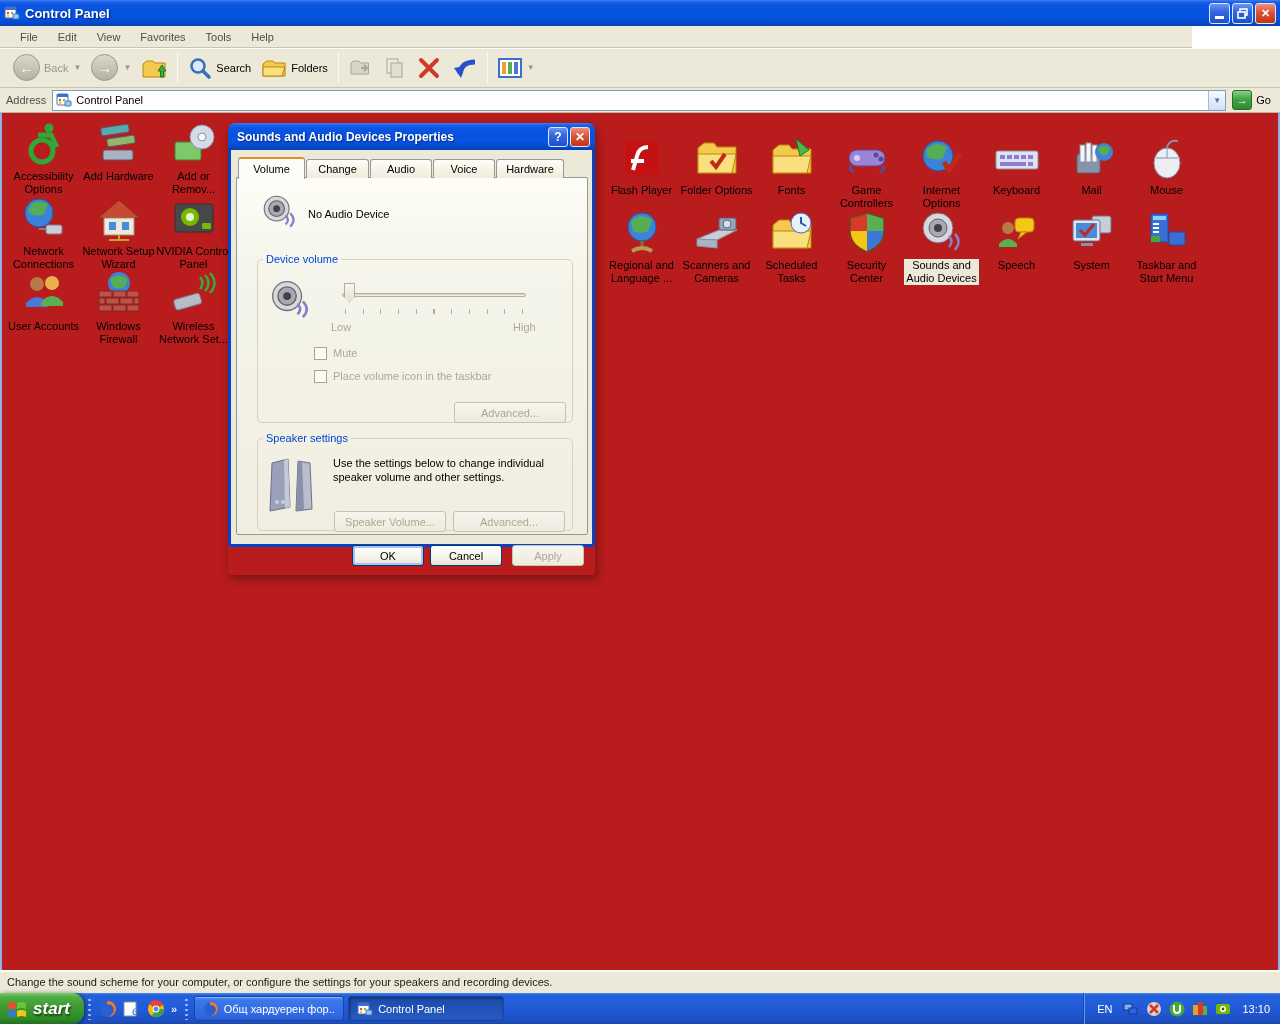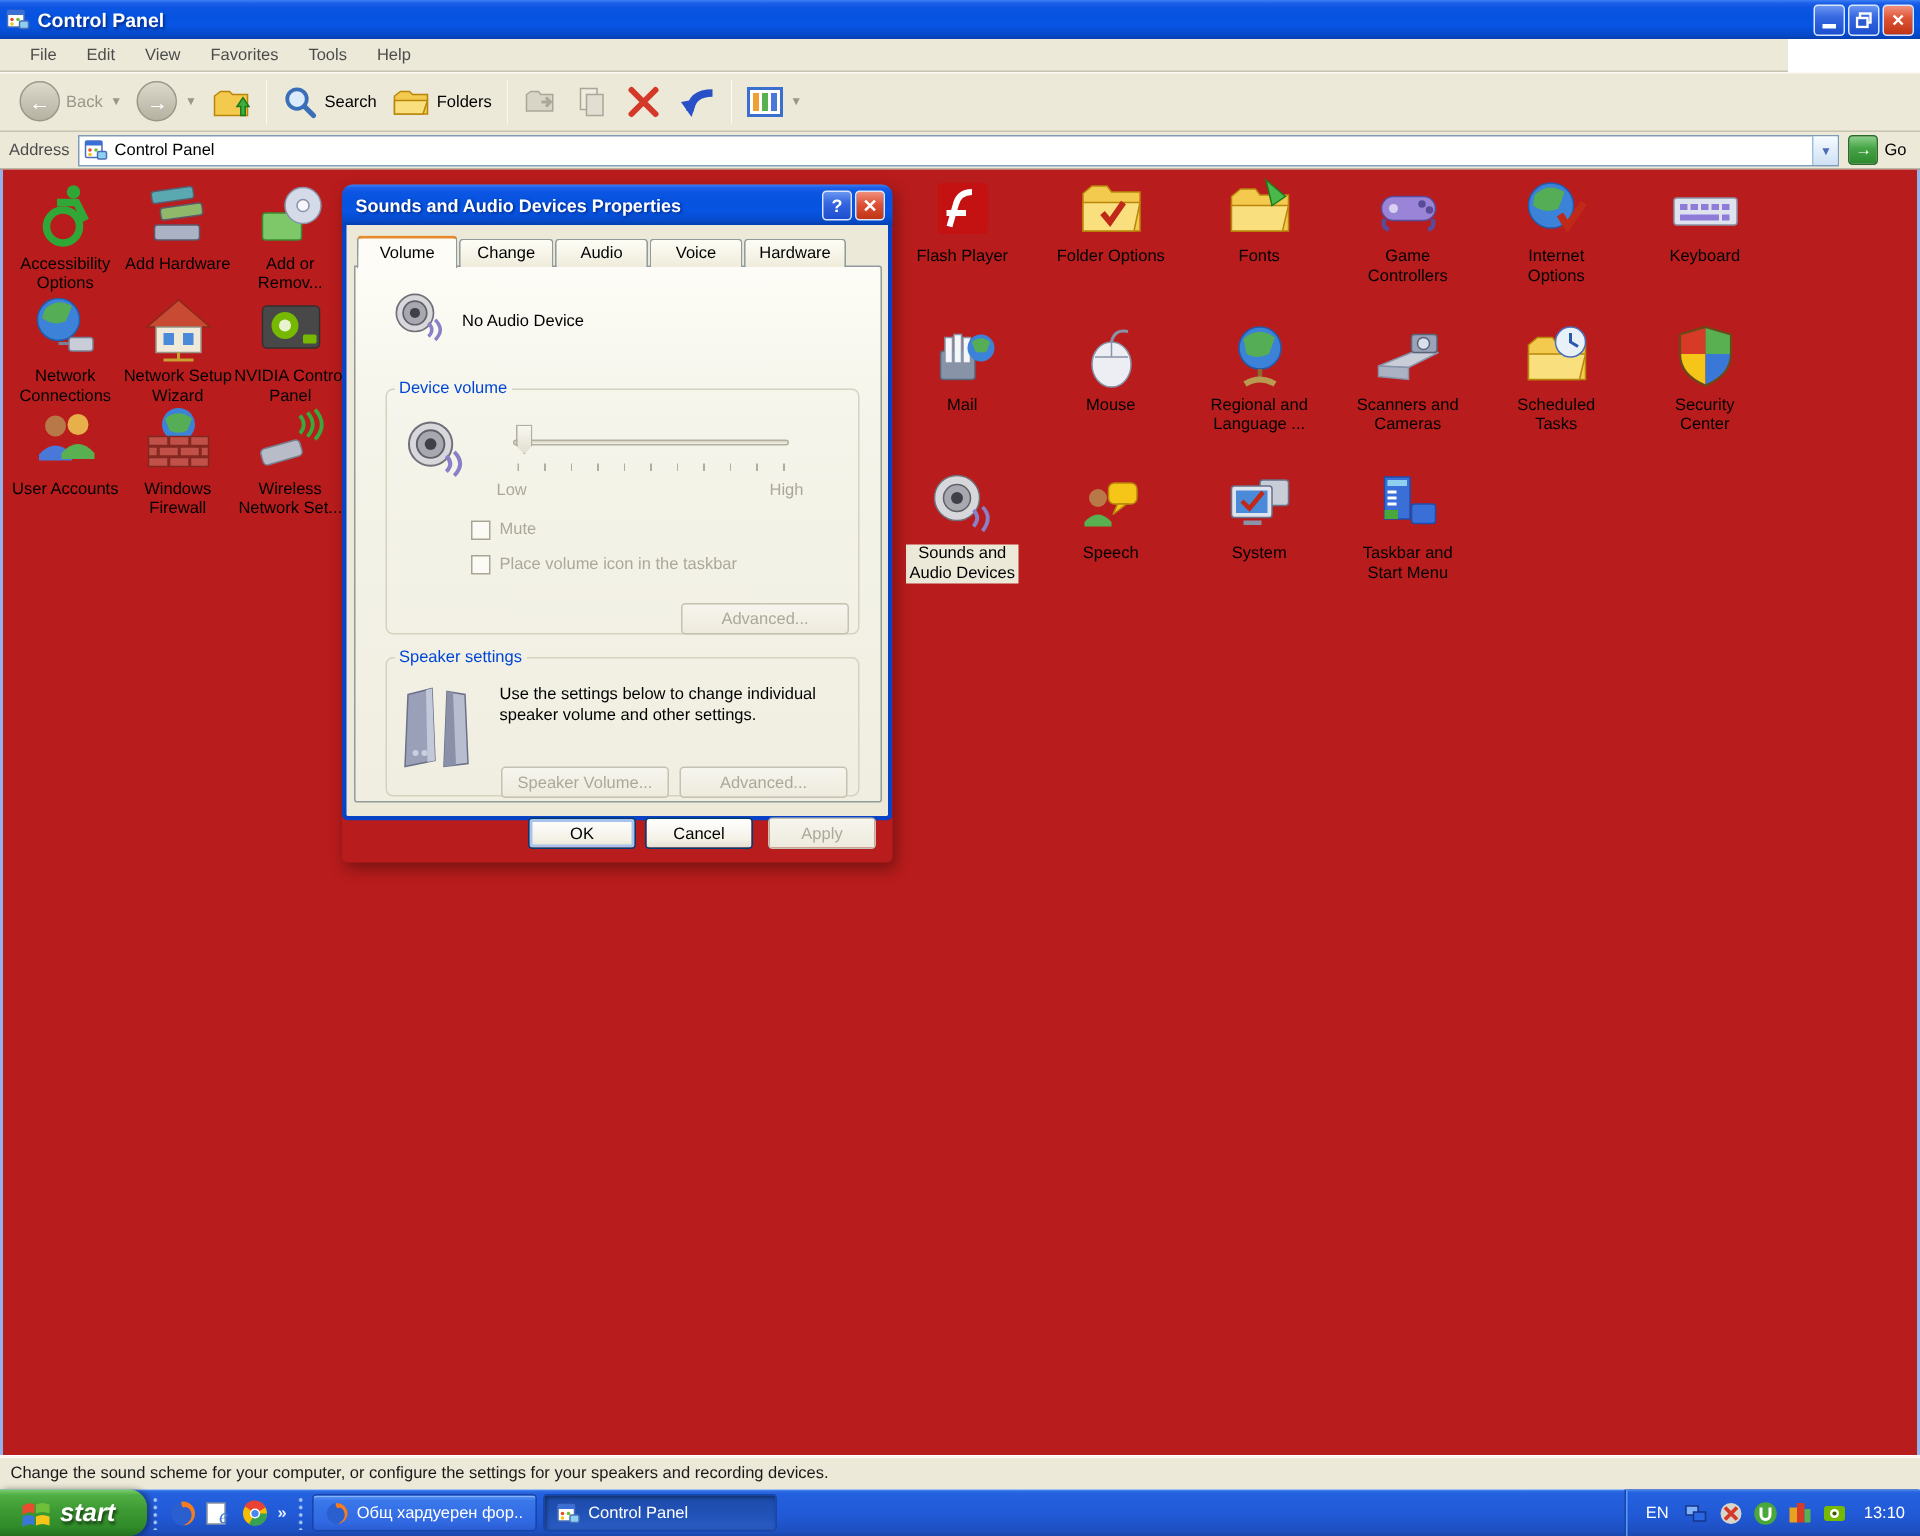--- a/index.html
+++ b/index.html
@@ -50,21 +50,21 @@
 
   .content { left:0; top:113px; width:1280px; height:857px; background:#b91c1c;
     border-left:2px solid #91b3ea; border-right:2px solid #91b3ea; }
   .statusbar { left:0; top:970px; width:1280px; height:23px; background:#ece9d8;
     border-top:1px solid #fff; box-shadow:inset 0 1px 0 #fbfaf4;
     display:flex; align-items:center; padding-left:7px; color:#1a1a1a; }
 
   
   .grid { display:flex; flex-wrap:wrap; align-content:flex-start; }
   .grid-left { left:4px; top:7px; width:226px; }
-  .grid-right { left:602px; top:2px; width:601px;gap:24px; }
+  .grid-right { left:602px; top:21px; width:601px; }
   .cp-icon { width:75px; height:75px; display:flex; flex-direction:column; align-items:center; overflow:visible; }
   .cp-icon svg { width:48px; height:48px; flex:none; }
   .cp-label { margin-top:2px; text-align:center; line-height:13px; max-width:78px; }
   .cp-label.sel { background:#ece9d8; padding:0 2px; }
 
   
   .dialog { left:228px; top:123px; width:367px; height:452px; border-radius:7px 7px 4px 4px;
     box-shadow:2px 4px 10px rgba(0,0,0,.35); z-index:5; }
   .dlg-title { position:absolute; left:0; top:0; width:367px; height:27px; border-radius:7px 7px 0 0;
     background:linear-gradient(180deg,#3a80f4 0%,#1d5fe8 8%,#0b55e2 20%,#0653e0 45%,#0855e4 65%,#0549c8 90%,#043fae 100%);
@@ -105,21 +105,21 @@
     box-shadow:inset 1px 1px 1px #d8d5c6; }
   .sl-thumb { position:absolute; width:11px; height:20px; background:linear-gradient(180deg,#f8f7f1,#e2dfd0);
     border:1px solid #b2afa0; clip-path:polygon(0 0,100% 0,100% 70%,50% 100%,0 70%); }
   .sl-ticks { position:absolute; height:5px;
     background-image:repeating-linear-gradient(to right,#b2afa0 0 1px,transparent 1px 17.7px); }
 
   
   .taskbar { left:0; top:993px; width:1280px; height:31px;
     background:linear-gradient(180deg,#4f91f5 0%,#2a66e0 5%,#2461de 9%,#2159d6 55%,#1d4fc0 90%,#1a47ad 100%);
     display:flex; align-items:center; }
-  .start-btn { width:98px; height:31px; border-radius:0 12px 12px 0;
+  .start-btn { width:84px; height:31px; border-radius:0 12px 12px 0;
     background:linear-gradient(180deg,#7fce70 0%,#4fae43 12%,#3d9a33 45%,#2f8a28 82%,#236f1f 100%);
     box-shadow:2px 0 4px rgba(0,0,0,.4); display:flex; align-items:center; justify-content:center; gap:5px; }
   .start-btn .s-text { color:#fff; font-weight:bold; font-style:italic; font-size:17px;
     text-shadow:1px 2px 2px rgba(0,0,0,.55); padding-right:8px; }
   .grip { width:3px; height:22px; margin:0 4px;
     background-image:radial-gradient(circle at 1.5px 2px,#a8c8f8 1px,transparent 1.4px); background-size:3px 5px; }
   .ql { display:flex; align-items:center; gap:6px; padding:0 4px; }
   .ql svg { width:18px; height:18px; }
   .ql .more { color:#e8f0ff; font-size:11px; font-weight:bold; }
   .task { height:25px; margin:0 2px; border-radius:3px; display:flex; align-items:center; gap:5px;

